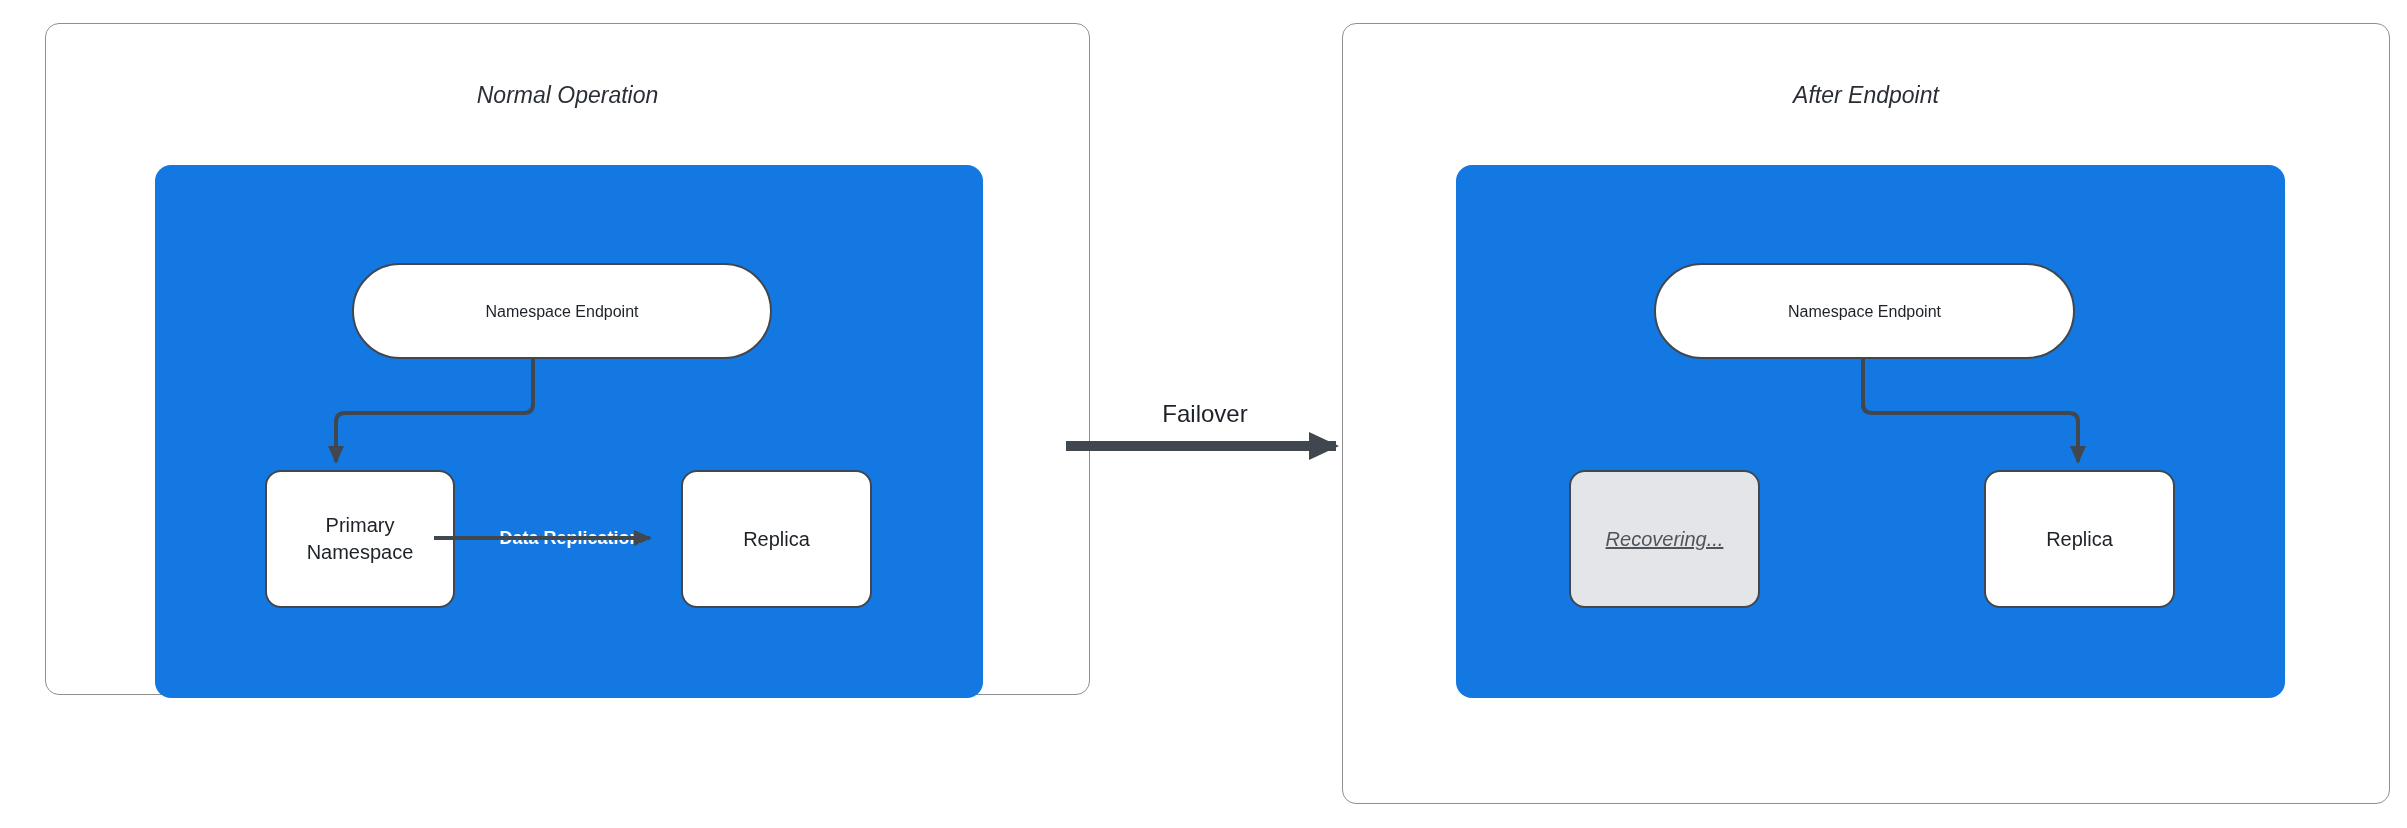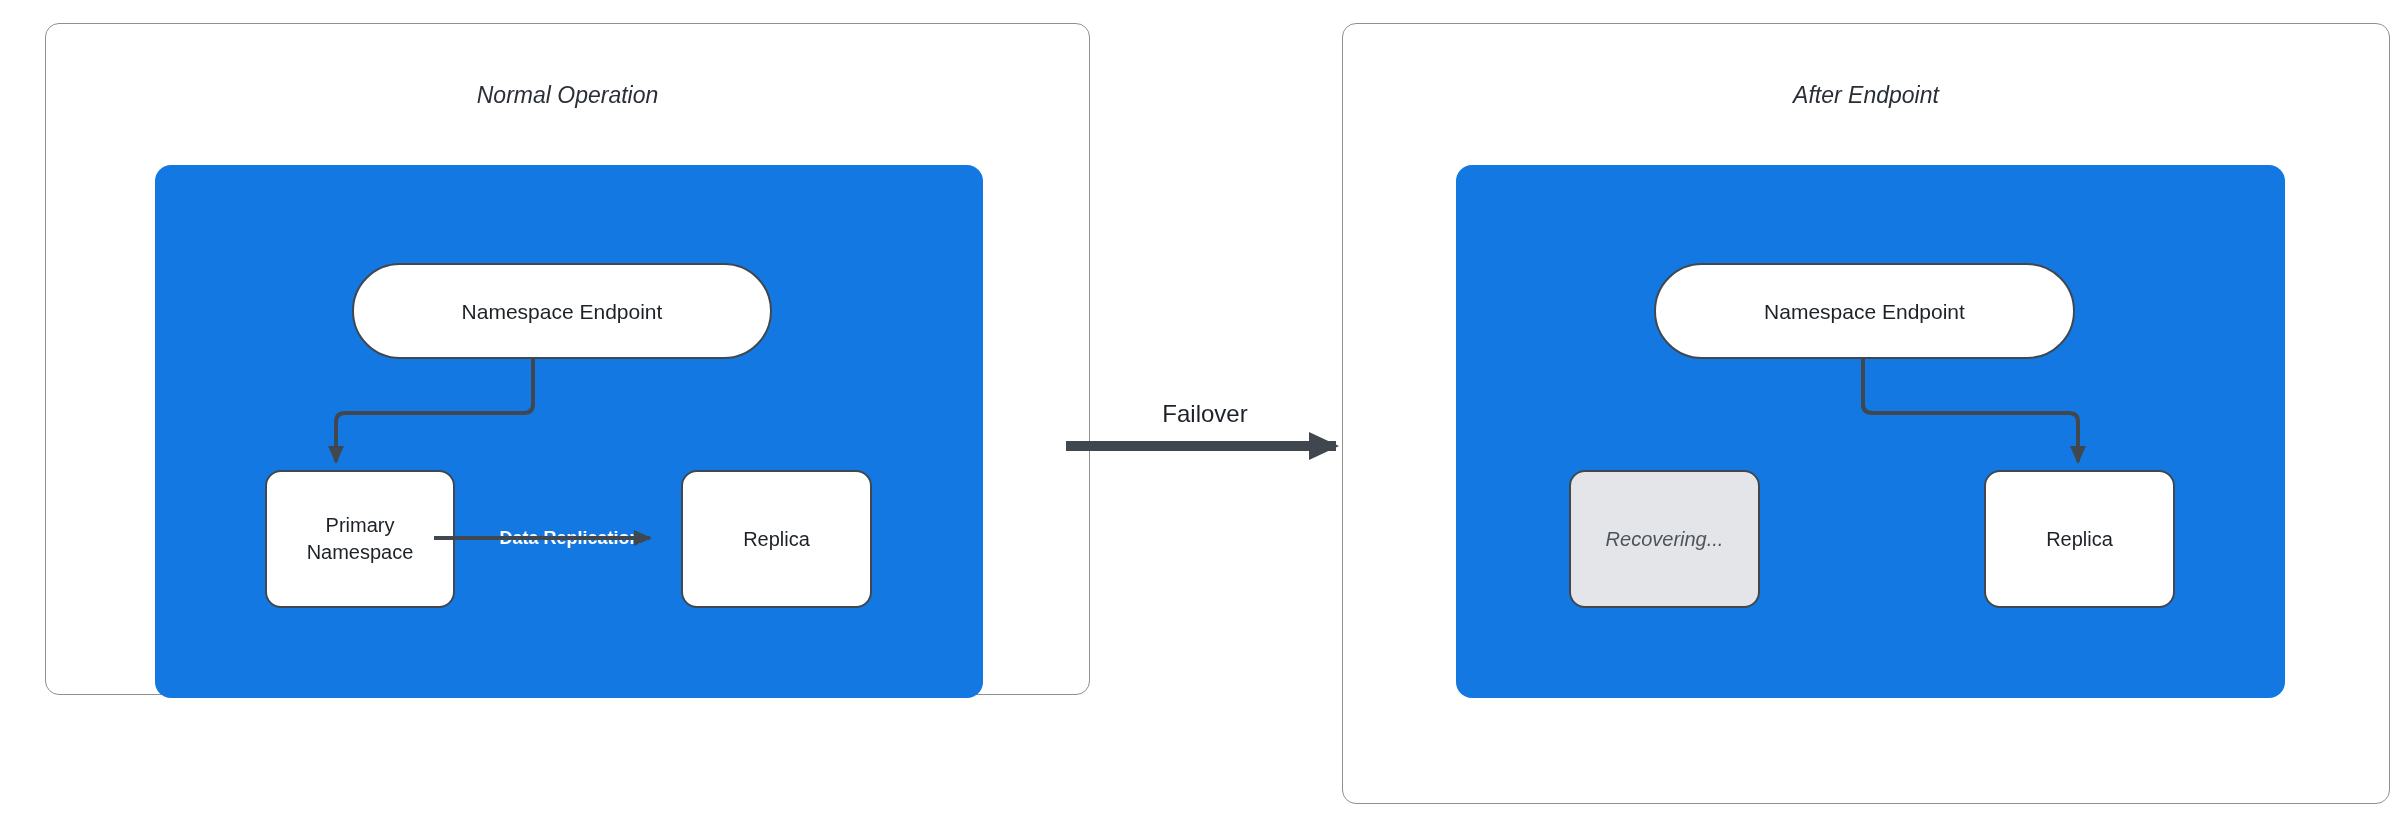--- a/index.html
+++ b/index.html
@@ -46,30 +46,31 @@
     justify-content: center;
     text-align: center;
     background: #ffffff;
     border: 2px solid var(--node_border, #40474e);
     color: var(--text, #1d2228);
     font-size: 20px;
     line-height: 27px;
   }
   .pill {
     border-radius: 48px;
-    font-size: 21px;
+    font-size: 16px;
   }
   .rect {
     border-radius: 16px;
     padding: 8px 18px;
   }
   .recovering {
     background: var(--recovering_fill, #e4e5e8);
     color: var(--recovering_text, #4d545b);
     font-style: italic;
+    text-decoration: underline;
   }
   .edge-label {
     position: absolute;
     text-align: center;
     font-size: 18px;
     line-height: 28px;
     font-weight: 700;
     color: #ffffff;
   }
   .edge-label .inner {

